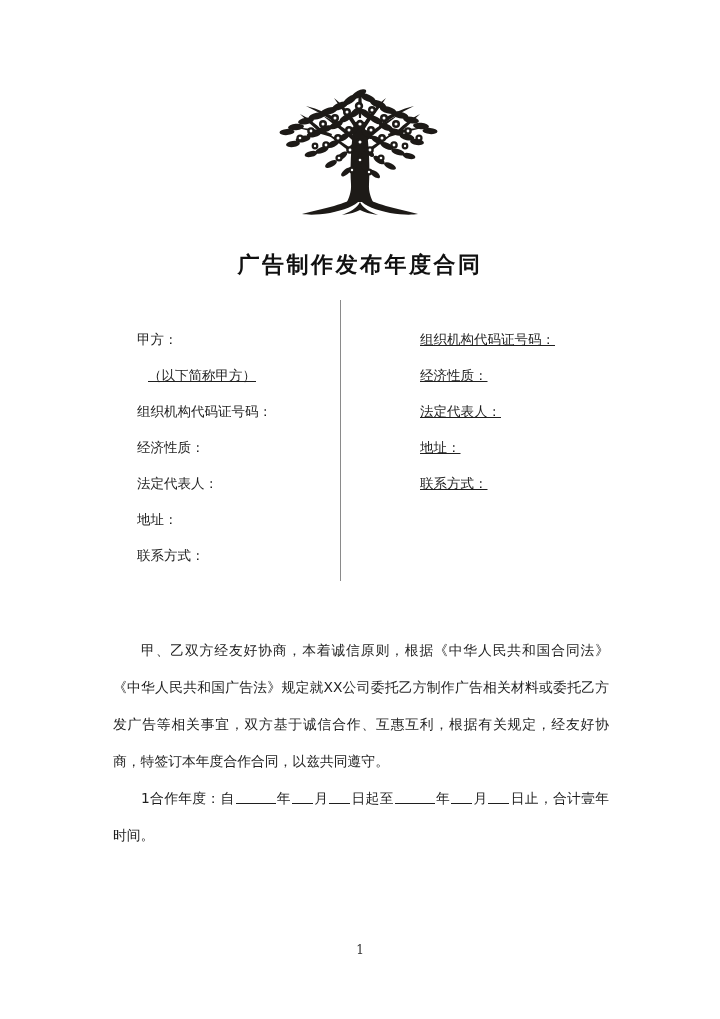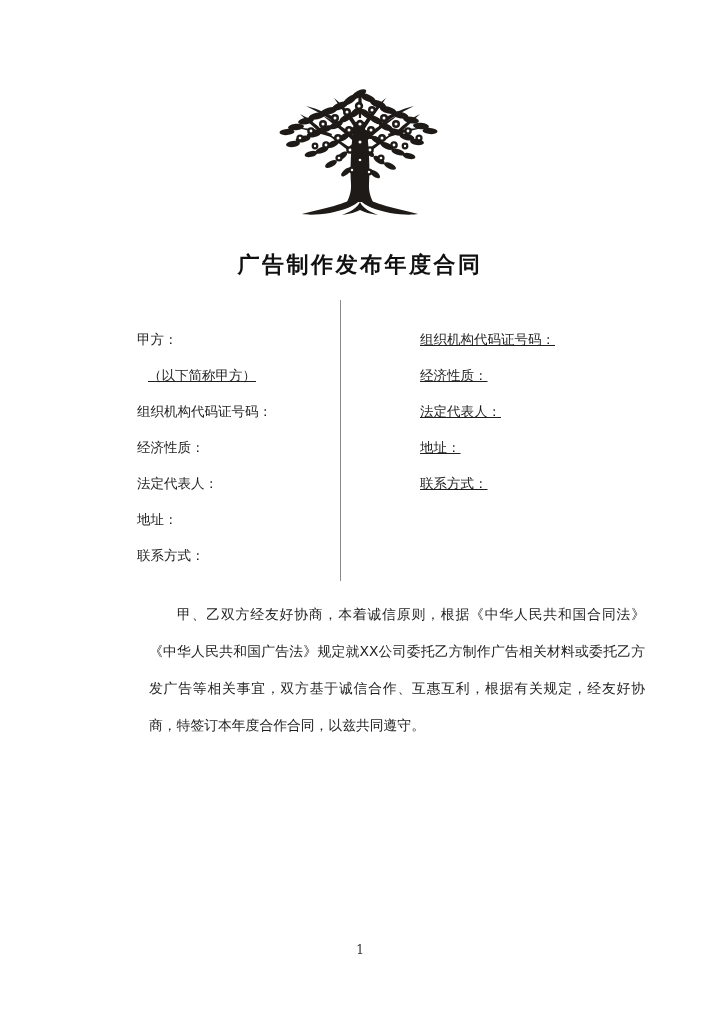--- a/index.html
+++ b/index.html
@@ -84,24 +84,23 @@
     height: 36px;
     color: #1f1f1f;
     white-space: nowrap;
   }
   .party-line.indent { padding-left: 11px; text-decoration: underline; }
   .party-col.right .party-line.indent { padding-left: 25px; }
 
   
   .body-text {
     position: absolute;
-    top: 596px;
+    top: 632px;
     left: 113px;
     width: 496px;
-    margin-left: 36px;
   }
   .para {
     font-size: 13.8px;
     line-height: 37px;
     color: #1f1f1f;
     text-align: justify;
     text-justify: inter-ideograph;
     margin: 0;
   }
   .para.indent { text-indent: 28px; }
@@ -299,17 +298,18 @@
       <div class="party-line indent">组织机构代码证号码：</div>
       <div class="party-line indent">经济性质：</div>
       <div class="party-line indent">法定代表人：</div>
       <div class="party-line indent">地址：</div>
       <div class="party-line indent">联系方式：</div>
     </div>
   </div>
 
   <div class="body-text">
     <p class="para indent">甲、乙双方经友好协商，本着诚信原则，根据《中华人民共和国合同法》《中华人民共和国广告法》规定就XX公司委托乙方制作广告相关材料或委托乙方发广告等相关事宜，双方基于诚信合作、互惠互利，根据有关规定，经友好协商，特签订本年度合作合同，以兹共同遵守。</p>
+    <p class="para indent"><span>1合作年度：自</span><span class="blank-long"></span><span>年</span><span class="blank-short"></span><span>月</span><span class="blank-short"></span><span>日起至</span><span class="blank-long"></span><span>年</span><span class="blank-short"></span><span>月</span><span class="blank-short"></span><span>日止，合计壹年时间。</span></p>
   </div>
 
   <div class="page-number">1</div>
 
 </div>
 
 </body></html>

